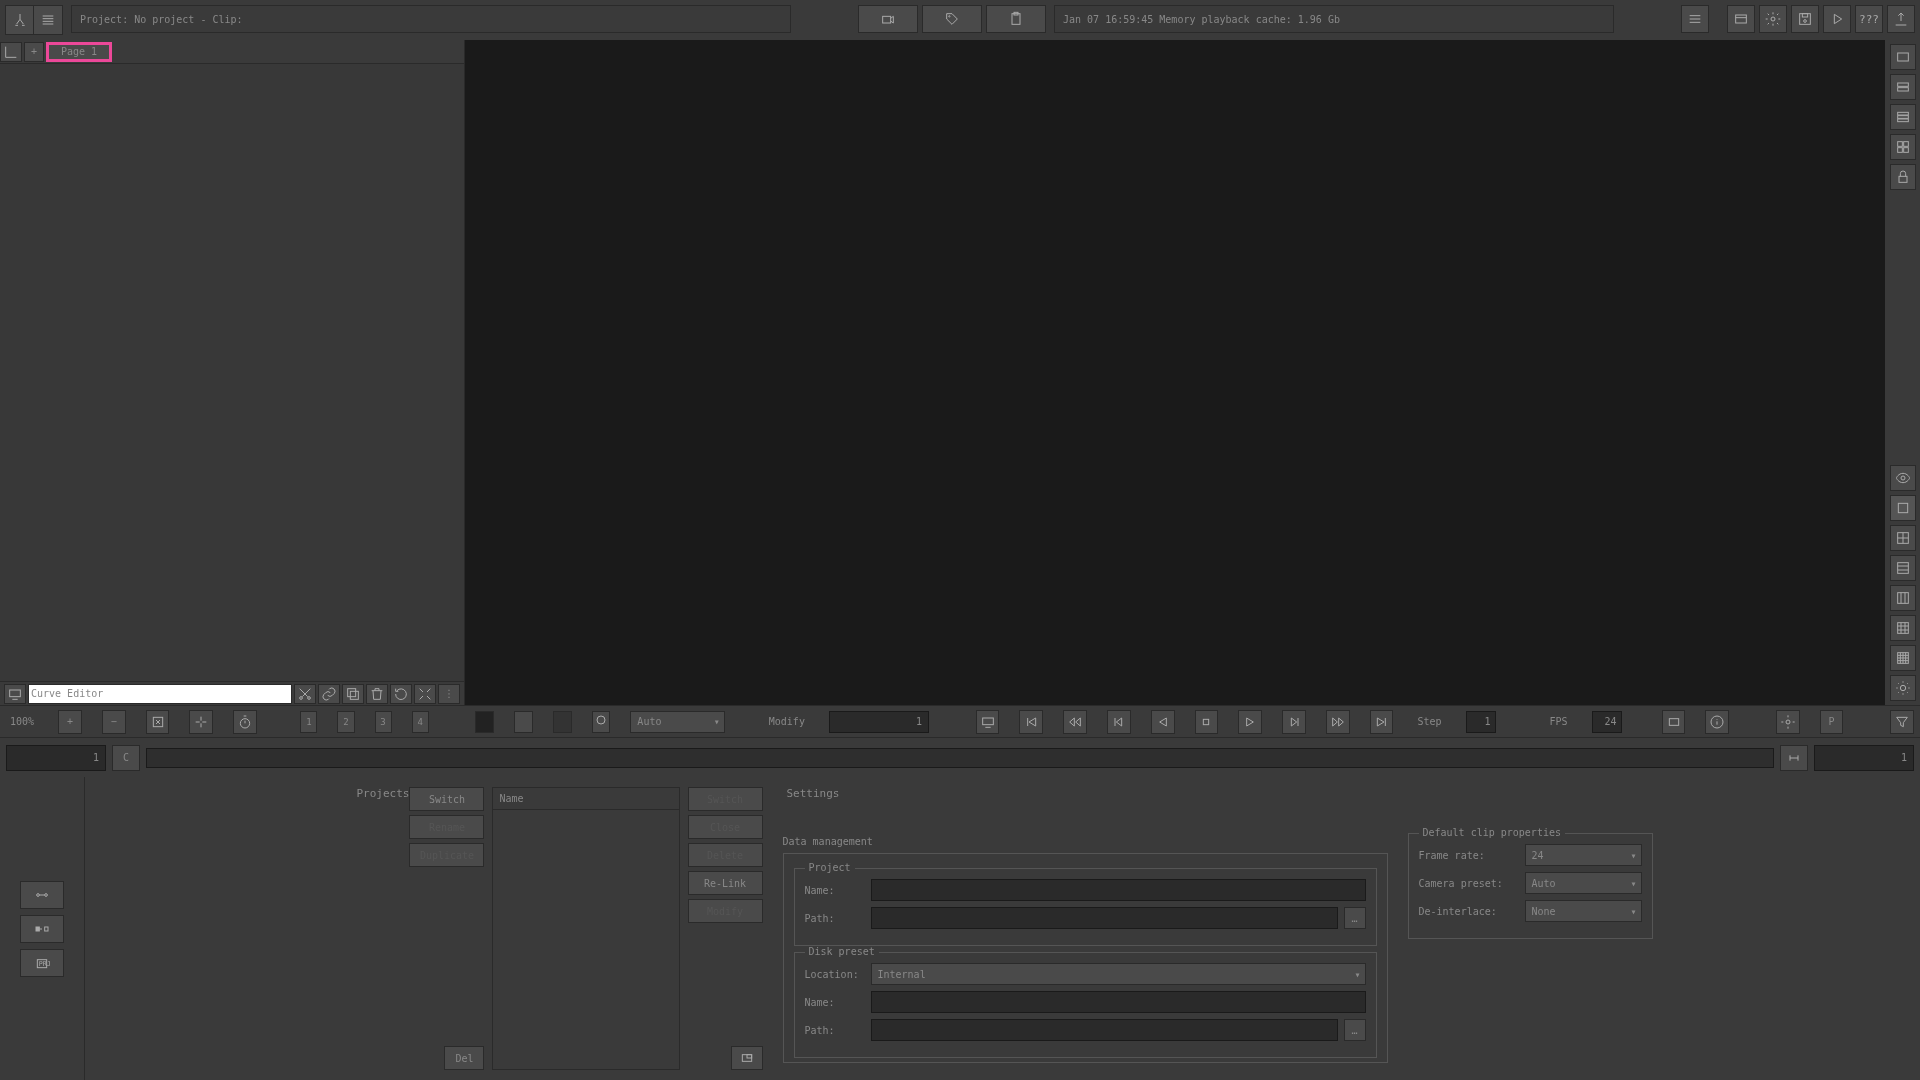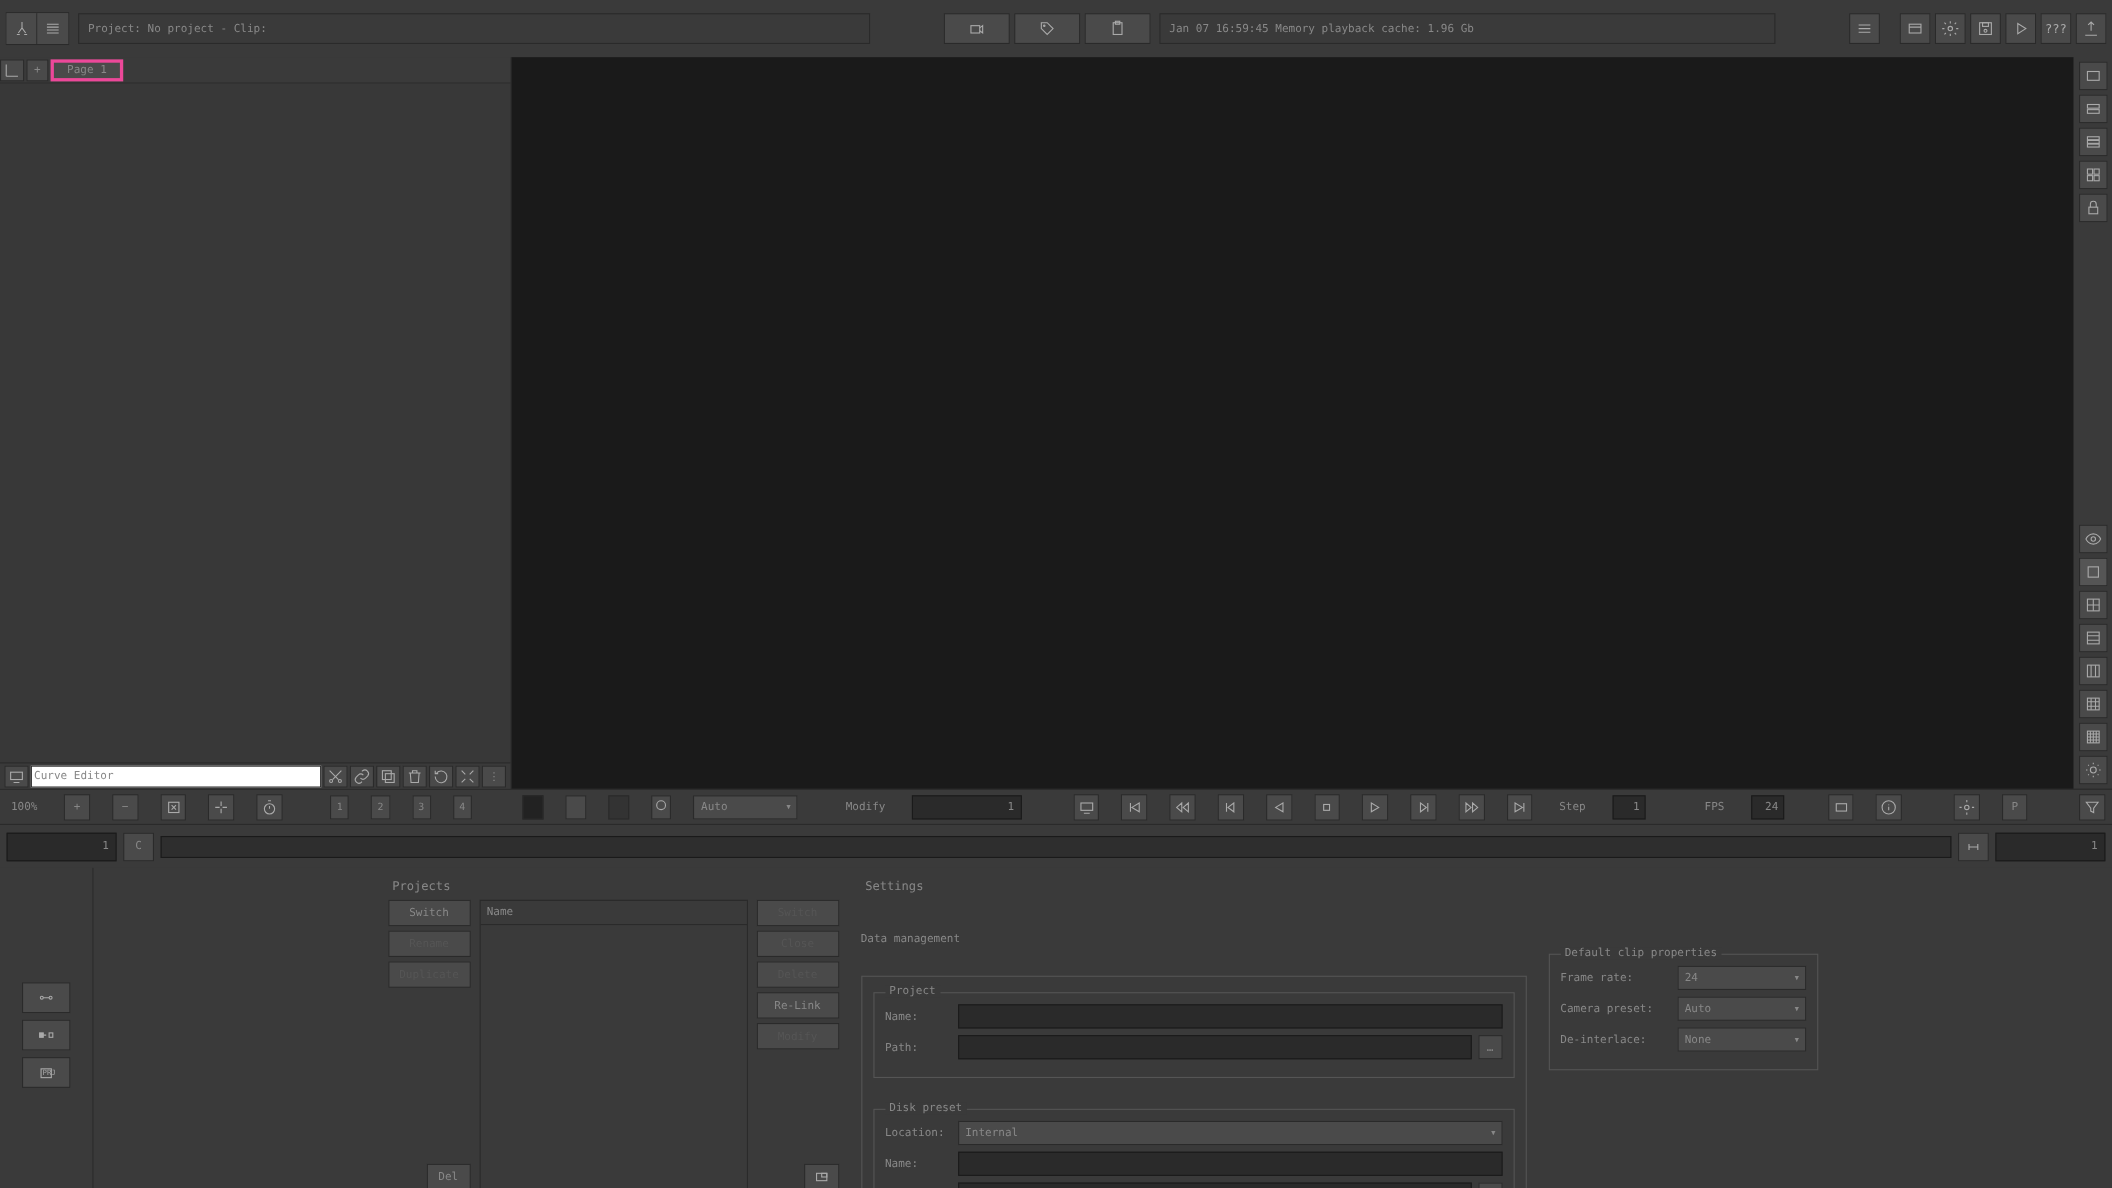--- a/index.html
+++ b/index.html
@@ -1,17 +1,17 @@
 <!DOCTYPE html>
 <html><head>
 <meta charset="utf-8">
 <style>
 *{margin:0;padding:0;box-sizing:border-box;font-family:monospace;font-size:10px;color:#888;user-select:none}
 body{background:#3a3a3a;width:1920px;height:1080px;overflow:hidden;position:relative}
-.top-bar{height:52px;display:flex;align-items:center;padding:5px;gap:4px}
+.top-bar{height:40px;display:flex;padding:5px;gap:4px}
 .icon-btn{width:28px;height:28px;background:#4a4a4a;border:1px solid #2a2a2a;display:flex;align-items:center;justify-content:center;cursor:pointer}
 .btn-group{display:flex;border:1px solid #2a2a2a;background:#4a4a4a}
 .btn-group .icon-btn{border:none;border-right:1px solid #2a2a2a}
 .btn-group .icon-btn:last-child{border-right:none}
 .project-info{flex:0 0 720px;height:28px;border:1px solid #2a2a2a;background:#3a3a3a;padding:0 8px;display:flex;align-items:center;margin-left:4px}
 .status-bar{flex:0 0 560px;height:28px;border:1px solid #2a2a2a;background:#3a3a3a;padding:0 8px;display:flex;align-items:center;margin-left:4px}
 .spacer{flex:1}
 .wide-btn{width:60px;height:28px;background:#4a4a4a;border:1px solid #2a2a2a;display:flex;align-items:center;justify-content:center;cursor:pointer}
 svg{width:16px;height:16px;stroke:#aaa;fill:none;stroke-width:1.5}
 
@@ -40,31 +40,31 @@
 
 .timeline-bar{height:40px;display:flex;align-items:center;padding:6px;gap:6px;background:#3a3a3a;border-top:1px solid #2a2a2a}
 .tl-input{width:100px;height:26px;background:#2a2a2a;border:1px solid #1a1a1a;text-align:right;padding:0 6px;color:#888}
 .tl-track{flex:1;height:20px;background:#2e2e2e;border:1px solid #1a1a1a}
 .tl-btn{width:28px;height:26px;background:#4a4a4a;border:1px solid #2a2a2a;display:flex;align-items:center;justify-content:center}
 
 .bottom-area{display:flex;height:303px;background:#3a3a3a}
 .bottom-left{width:85px;display:flex;flex-direction:column;align-items:center;justify-content:center;gap:6px;border-right:1px solid #2a2a2a}
 .mode-btn{width:44px;height:28px;background:#4a4a4a;border:1px solid #2a2a2a;display:flex;align-items:center;justify-content:center;cursor:pointer}
 
-.projects-panel{width:430px;padding:10px;display:flex;flex-direction:column}
+.projects-panel{width:430px;padding:10px;display:flex;flex-direction:row}
 .panel-title{font-size:11px;margin-bottom:6px;margin-left:4px}
 .proj-btn{width:75px;height:24px;background:#4a4a4a;border:1px solid #2a2a2a;display:flex;align-items:center;justify-content:center;cursor:pointer}
 .proj-btn.disabled{color:#555;cursor:default}
 .proj-list{flex:1;background:#3a3a3a;border:1px solid #2a2a2a;margin:0 4px;min-height:240px;position:relative}
 .proj-list-header{height:22px;border-bottom:1px solid #2a2a2a;display:flex;align-items:center;padding:0 6px}
 .proj-buttons-left{display:flex;flex-direction:column;gap:4px}
 .proj-buttons-right{display:flex;flex-direction:column;gap:4px}
 
 .settings-panel{width:625px;padding:10px}
-.fieldset{border:1px solid #555;padding:10px;margin-top:28px;position:relative}
+.fieldset{border:1px solid #555;padding:10px;margin-top:6px;position:relative}
 .fieldset-legend{position:absolute;top:-7px;left:10px;background:#3a3a3a;padding:0 4px;font-size:10px}
 .form-row{display:flex;align-items:center;gap:6px;margin-bottom:6px}
 .form-label{width:60px;text-align:left;font-size:10px}
 .form-input{flex:1;height:22px;background:#2a2a2a;border:1px solid #1a1a1a;padding:0 6px;color:#888}
 .form-browse{width:22px;height:22px;background:#4a4a4a;border:1px solid #2a2a2a;display:flex;align-items:center;justify-content:center}
 .form-select{flex:1;height:22px;background:#4a4a4a;border:1px solid #2a2a2a;padding:0 6px;position:relative;display:flex;align-items:center}
 .form-select::after{content:"▾";position:absolute;right:4px}
 
 .clip-props-panel{width:265px;padding:10px;padding-top:50px}
 .cp-row{display:flex;align-items:center;gap:6px;margin-bottom:6px}

